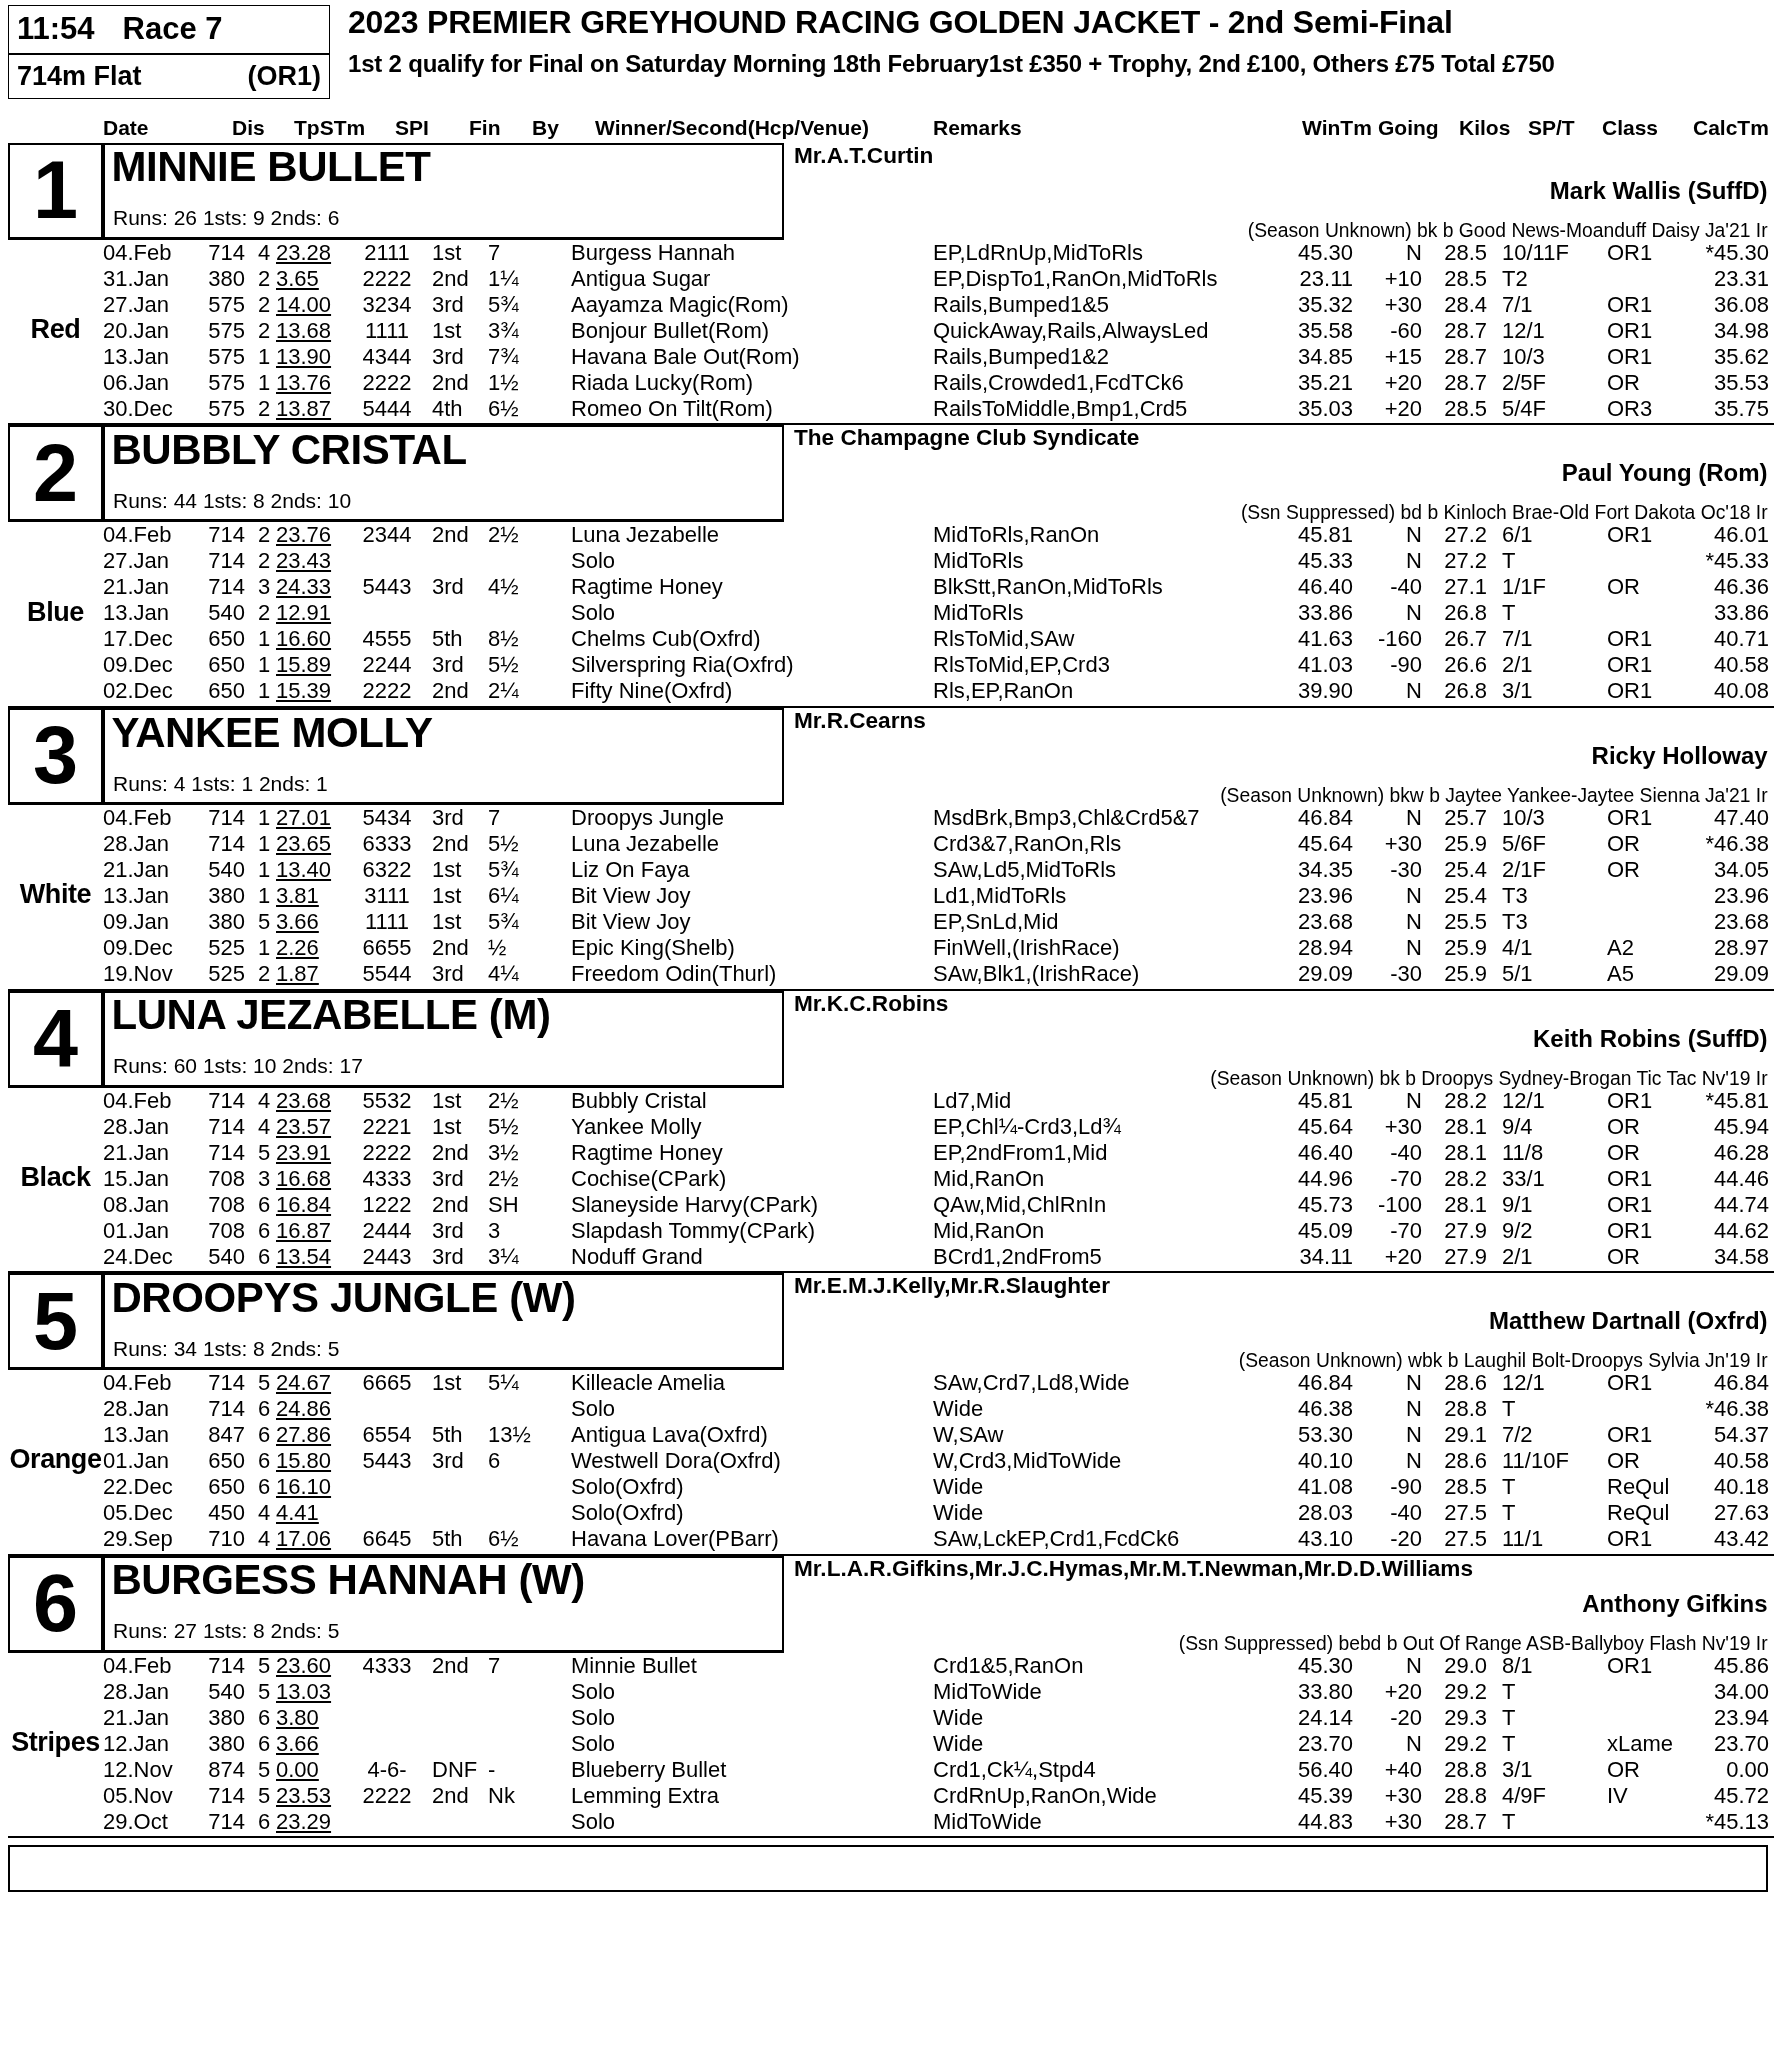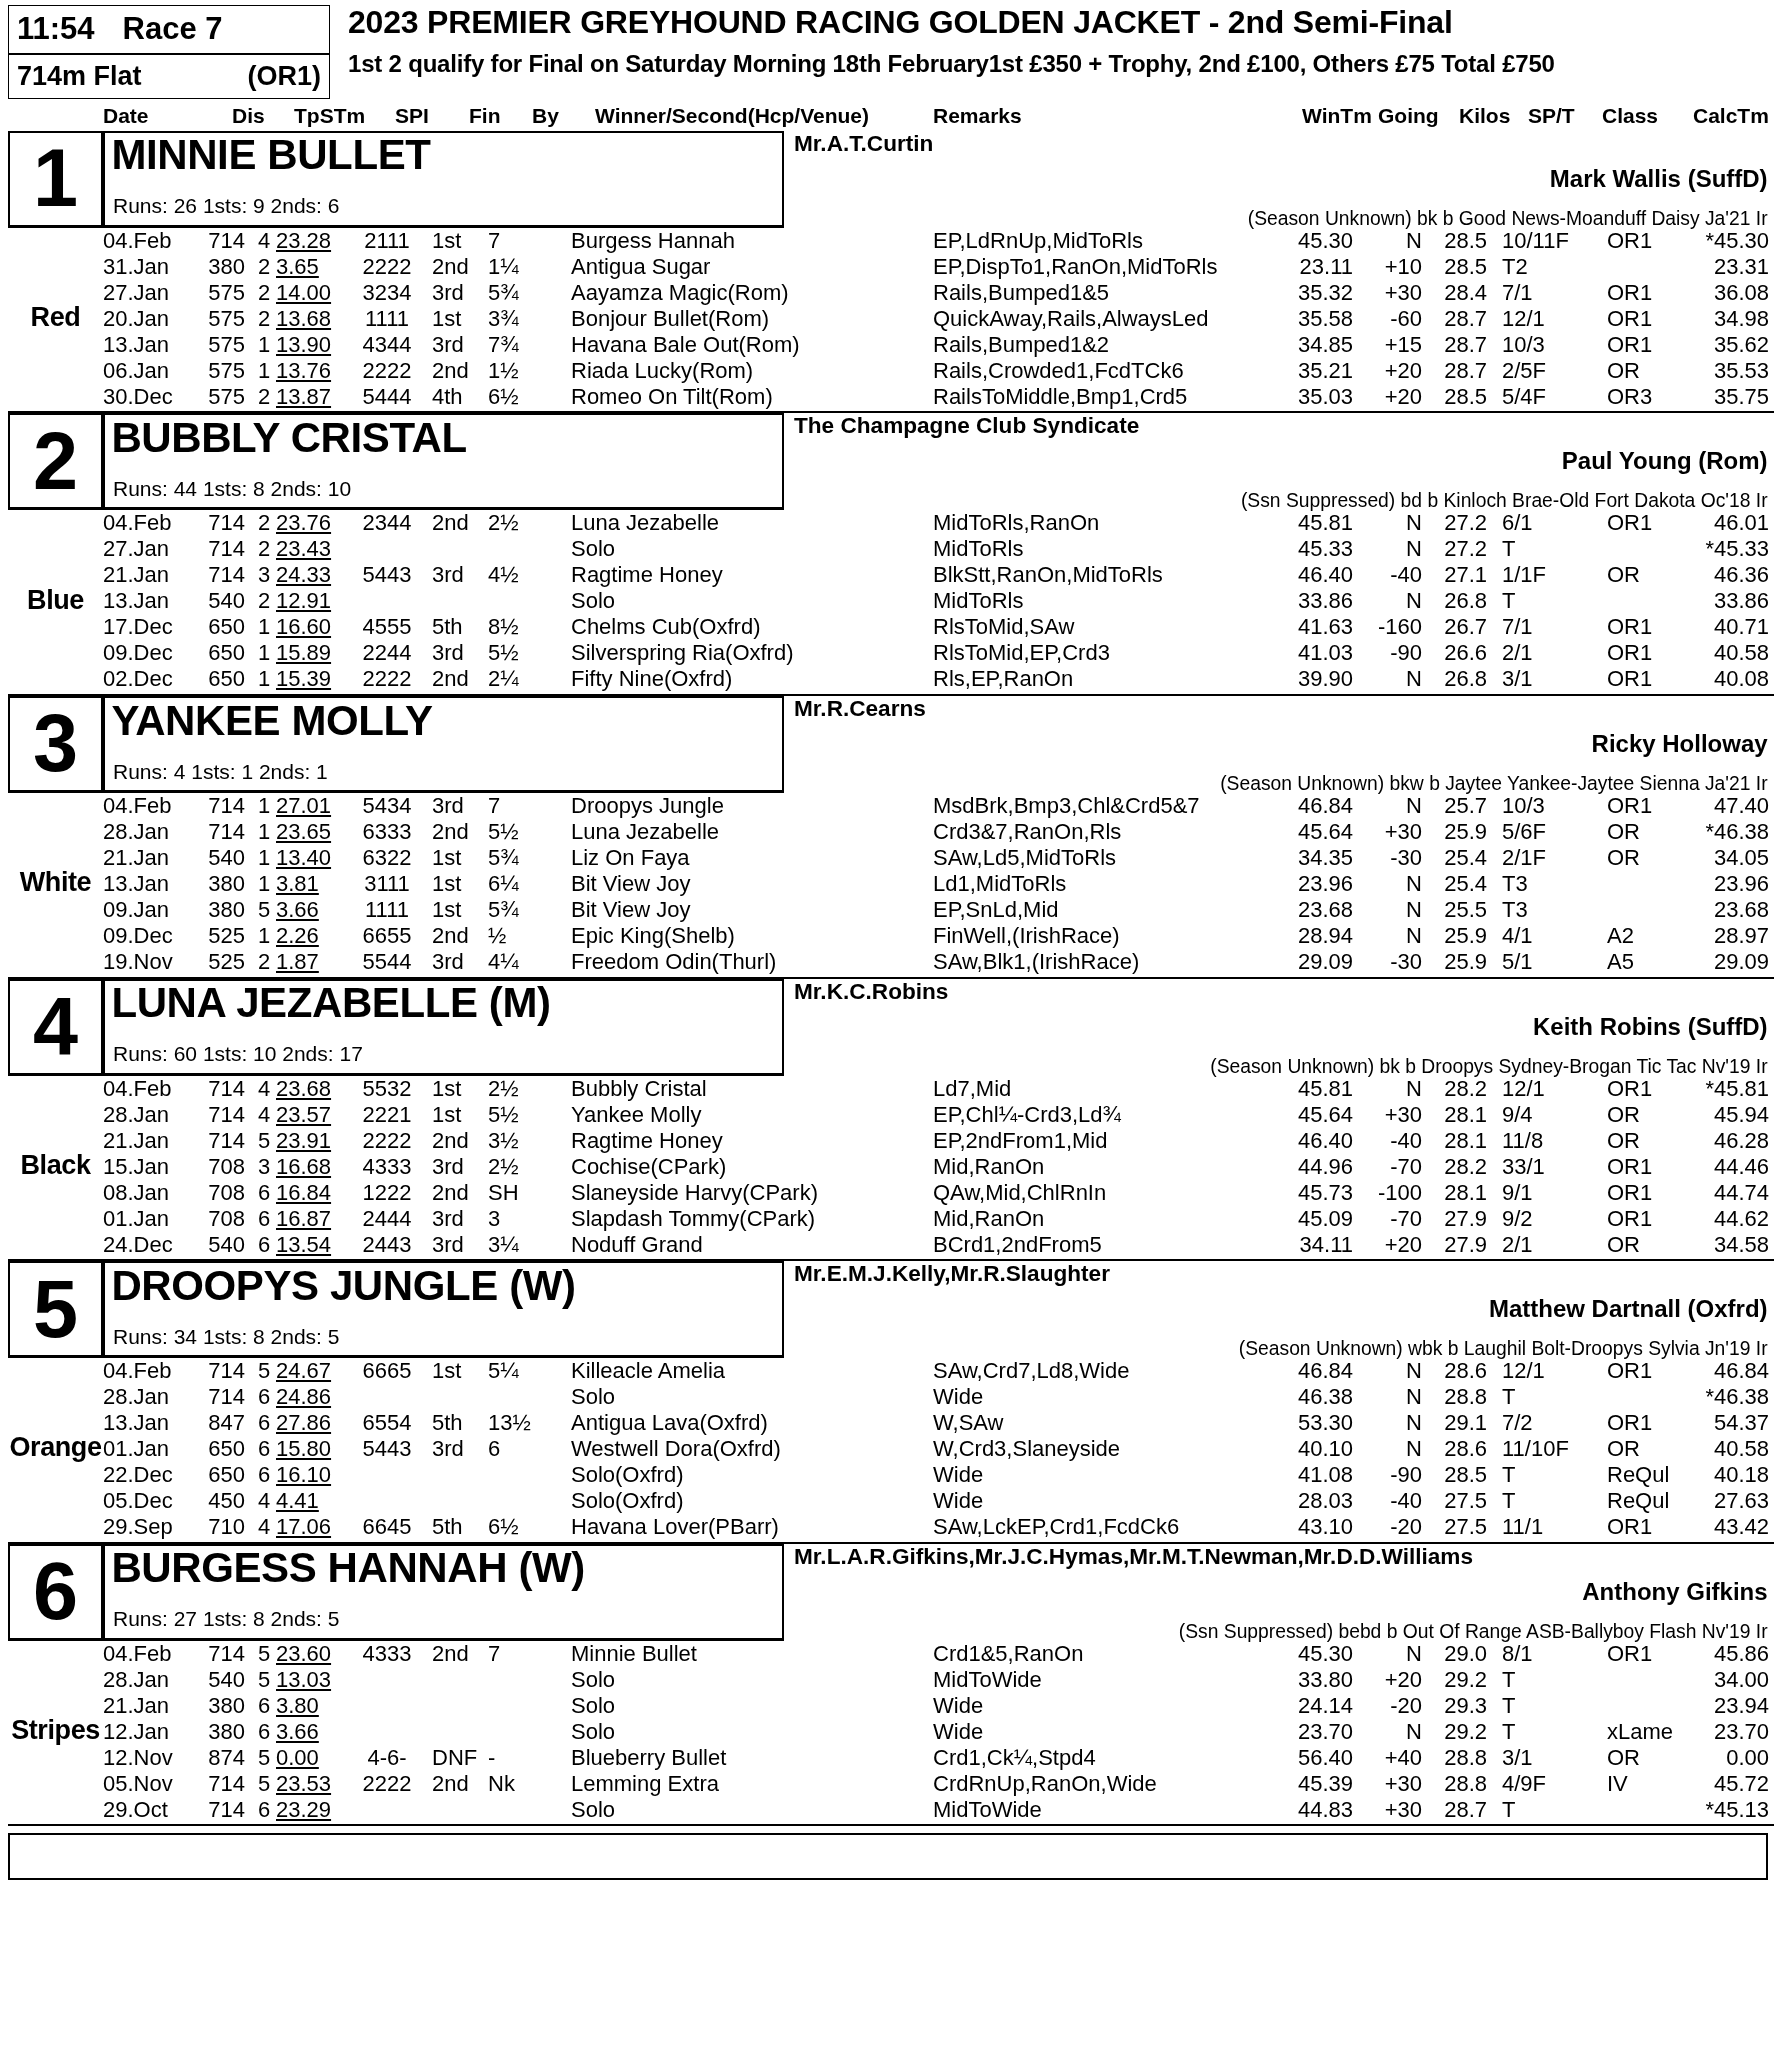--- a/index.html
+++ b/index.html
@@ -72,21 +72,21 @@
     font-weight: bold;
     margin-top: 9.7px;
     letter-spacing: -0.2px;
     white-space: nowrap;
   }
 
   
   .colhdr {
     position: relative;
     height: 27px;
-    margin-top: 5px;
+    margin-top: 17px;
     font-size: 21px;
     font-weight: bold;
   }
   .colhdr span { position: absolute; top: 0; white-space: nowrap; }
 
   
   .dog {
     position: relative;
     width: 100%;
   }
@@ -863,21 +863,21 @@
             </div>
             <div class="formrow">
               <span class="c-date">01.Jan</span>
               <span class="c-dis">650</span>
               <span class="c-tp">6</span>
               <span class="c-stm">15.80</span>
               <span class="c-spi">5443</span>
               <span class="c-fin">3rd</span>
               <span class="c-by">6</span>
               <span class="c-winner">Westwell Dora(Oxfrd)</span>
-              <span class="c-remark">W,Crd3,Slaneyside</span>
+              <span class="c-remark">W,Crd3,MidToWide</span>
               <span class="c-wintm">40.10</span>
               <span class="c-going">N</span>
               <span class="c-kilos">28.6</span>
               <span class="c-spt">11/10F</span>
               <span class="c-class">OR</span>
               <span class="c-calc">40.58</span>
             </div>
             <div class="formrow">
               <span class="c-date">22.Dec</span>
               <span class="c-dis">650</span>

